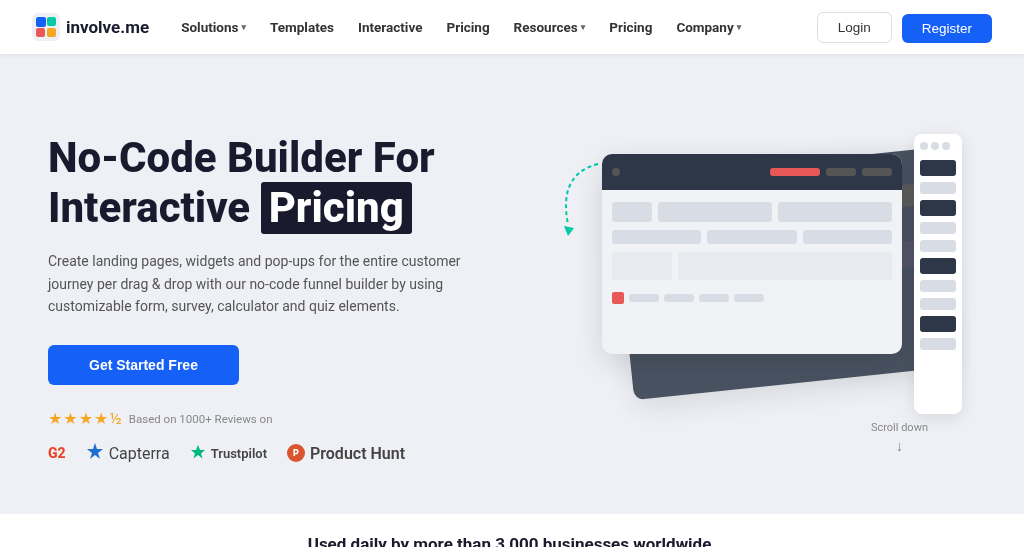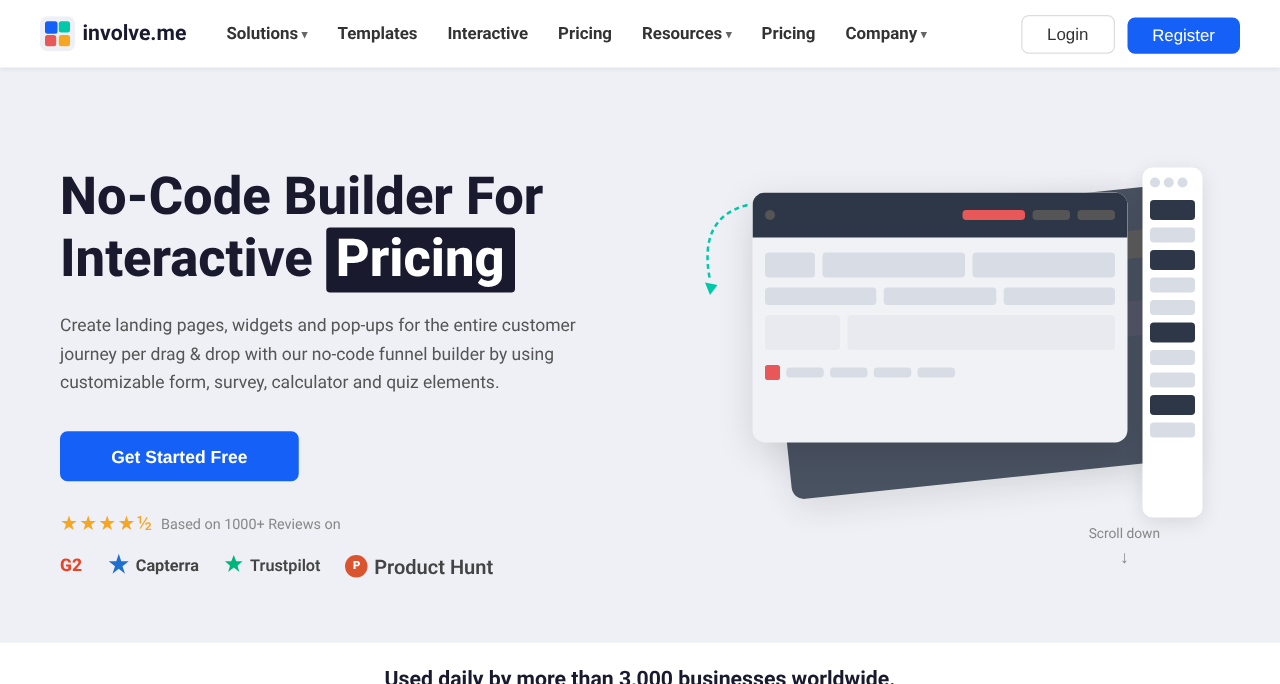--- a/index.html
+++ b/index.html
@@ -362,21 +362,21 @@
         <div class="brand-item">
           <span class="brand-g2">G2</span>
         </div>
 
         <div class="brand-item">
           <span class="brand-capterra-icon">
             <svg width="18" height="18" viewBox="0 0 18 18" fill="none">
               <polygon points="9,1 11,7 17,7 12,11 14,17 9,13 4,17 6,11 1,7 7,7" fill="#1f6fce"></polygon>
             </svg>
           </span>
-          <span style="font-size:13px;font-weight:700;color:#444;">Capterra</span>
+          <span style="font-size:16px;font-weight:400;color:#444;">Capterra</span>
         </div>
 
         <div class="brand-item">
           <span class="brand-trustpilot-icon">
             <svg width="16" height="16" viewBox="0 0 16 16" fill="none">
               <polygon points="8,1 10,6 15,6 11,9.5 12.5,14.5 8,11 3.5,14.5 5,9.5 1,6 6,6" fill="#00b67a"></polygon>
             </svg>
           </span>
           <span style="font-size:13px;font-weight:600;color:#444;">Trustpilot</span>
         </div>

